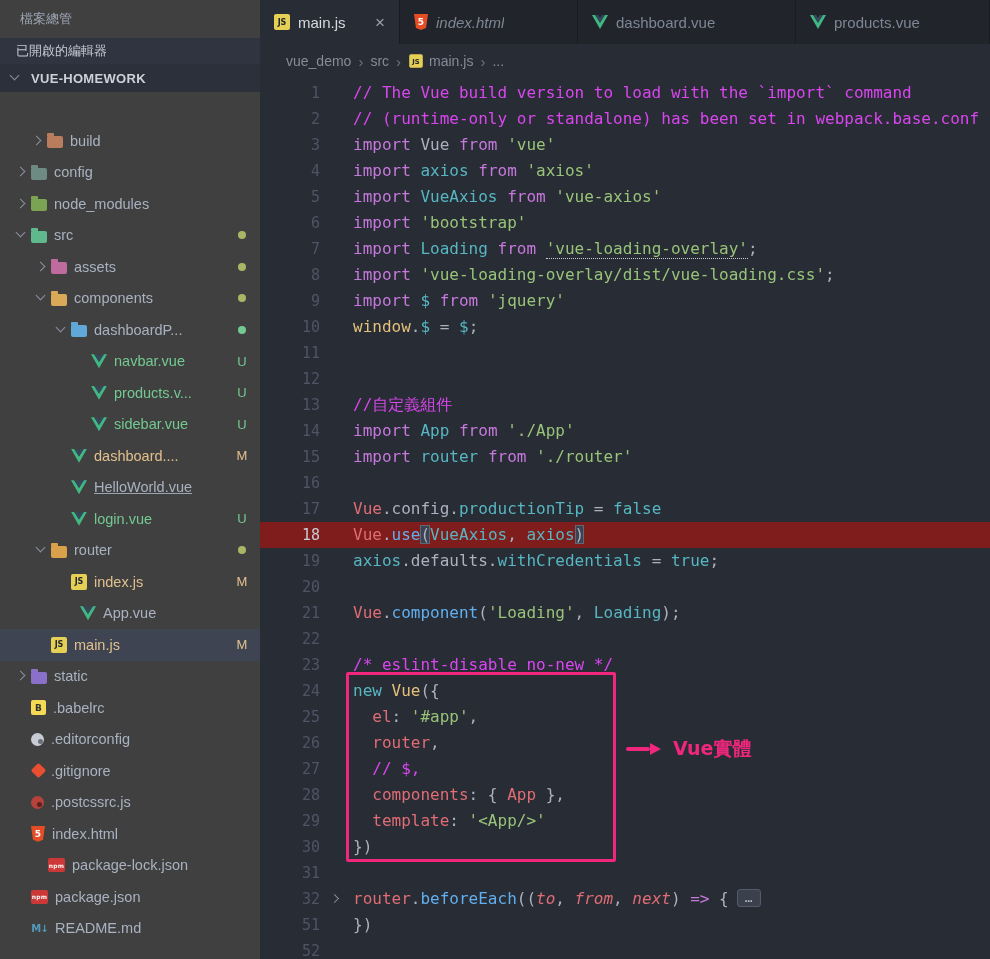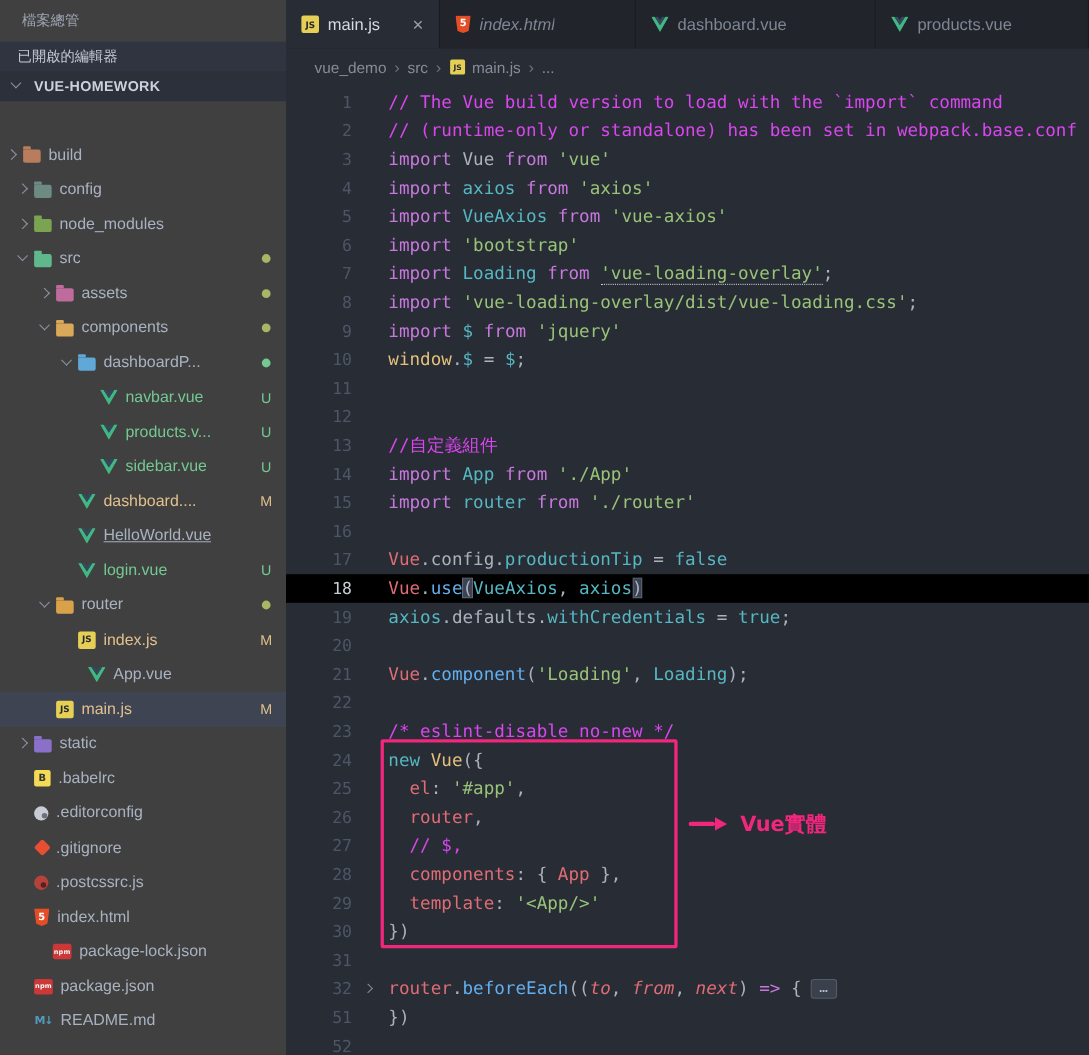--- a/index.html
+++ b/index.html
@@ -61,21 +61,21 @@
   .tab-close{margin-left:auto;font-size:17px;color:#9aa1ad;line-height:1;}
   .tab .fi{margin-right:0;}
 
   .breadcrumb{height:34px;display:flex;align-items:center;padding-left:26px;gap:7px;font-size:14px;color:#858c98;flex:none;}
   .crumb{display:flex;align-items:center;gap:5px;white-space:nowrap;}
   .crumb .fi{margin-right:0;transform:scale(.85);}
   .crumb-sep{color:#6e7581;font-size:15px;}
 
   .codewrap{position:relative;flex:1;overflow:hidden;padding-top:2px;font-family:"DejaVu Sans Mono","Liberation Mono",monospace;}
   .cline{display:flex;height:26px;line-height:26px;white-space:pre;}
-  .cline.current{background:#000000;}
+  .cline.current{background:#7f1d1d;}
   .lnum{width:60px;text-align:right;color:#4d5566;font-size:15px;flex:none;}
   .cline.current .lnum{color:#c8ccd4;}
   .foldcol{width:33px;flex:none;display:flex;align-items:center;justify-content:center;}
   .ctext{font-size:16px;color:#abb2bf;}
   .tk-cm{color:#d946ef;}
   .tk-st{color:#98c379;}
   .tk-stu{color:#98c379;border-bottom:1px dotted #c8ccd4;}
   .tk-kw{color:#c678dd;}
   .tk-cy{color:#56b6c2;}
   .tk-cb{color:#56b6c2;}
@@ -103,21 +103,21 @@
     <div class="sidebar-title">檔案總管</div>
     <div class="section open-editors">
       <span>已開啟的編輯器</span>
     </div>
     <div class="section workspace">
       <span class="chev down"></span>
       <span>VUE-HOMEWORK</span>
     </div>
     <div class="tree-spacer"></div>
     <div class="tree" id="file-tree">
-        <div class="trow" style="padding-left: 4px;">
+        <div class="trow" style="padding-left: 30px;">
           <span class="chev right"></span>
           <span class="fi fi-folder" style="--fc: #b97c5c;"></span>
           <span class="tlabel">build</span>
         </div>
         <div class="trow" style="padding-left: 14px;">
           <span class="chev right"></span>
           <span class="fi fi-folder" style="--fc: #6d8a83;"></span>
           <span class="tlabel">config</span>
         </div>
         <div class="trow" style="padding-left: 14px;">

